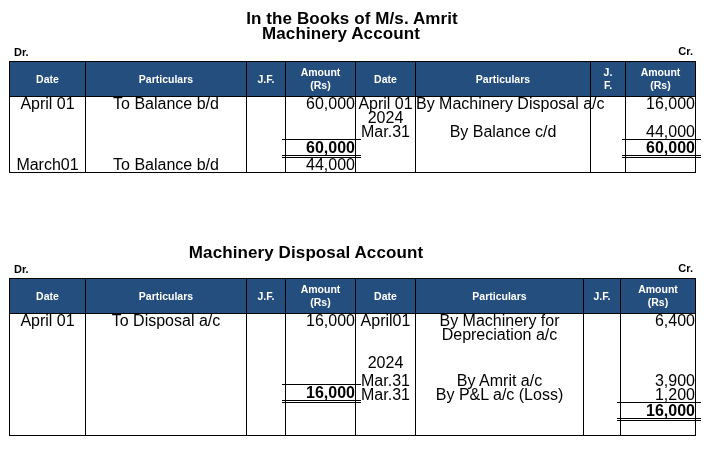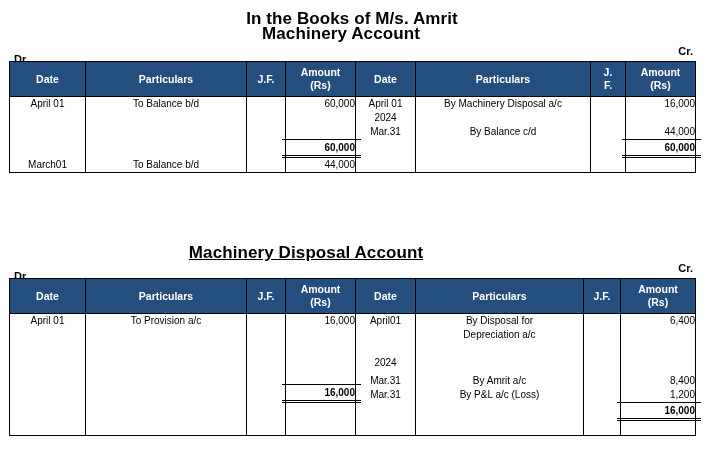--- a/index.html
+++ b/index.html
@@ -18,31 +18,31 @@
 
   .heading-block {
     text-align: center;
     font-weight: bold;
     font-size: 17px;
     line-height: 15px;
     letter-spacing: 0.1px;
   }
   #books-heading { position: absolute; left: 0; top: 11px; width: 704px; }
   #machinery-title { position: absolute; left: 0; top: 26px; width: 682px; }
-  #disposal-title  { position: absolute; left: 0; top: 245px; width: 612px; text-decoration: underline; }
+  #disposal-title  { position: absolute; left: 0; top: 245px; width: 612px; }
 
   .drcr-row {
     position: absolute;
     width: 686px;
     left: 9px;
     font-size: 11px;
     font-weight: bold;
     height: 14px;
   }
-  .drcr-row .dr { position: absolute; left: 5px; top: 8px; }
+  .drcr-row .dr { position: absolute; left: 5px; top: 1px; }
   .drcr-row .cr { position: absolute; right: 2px; top: 0; }
   #drcr-1 { top: 45px; }
   #drcr-2 { top: 262px; }
 
   table.ledger {
     position: absolute;
     border-collapse: collapse;
     table-layout: fixed;
     width: 686px;
     left: 9px;
@@ -62,21 +62,21 @@
     font-weight: bold;
     text-align: center;
     vertical-align: middle;
     line-height: 13px;
     padding: 4px 1px;
     border-color: #000000;
   }
   table.ledger thead th .sub { display: block; }
 
   td.cell {
-    font-size: 10px;
+    font-size: 16px;
     line-height: 14px;
     padding: 2px 4px 0 4px;
   }
   td.date   { text-align: center; }
   td.part   { text-align: center; }
   td.jf     { text-align: center; }
   td.amt    { text-align: right; padding-right: 6px; }
 
   
   .ln { display: block; height: 14px; white-space: nowrap; }
@@ -253,21 +253,21 @@
         <span class="ln blank">.</span>
           <span class="ln blank">.</span>
         <span class="ln blank">.</span>
           <span class="ln blank">.</span>
         <span class="ln blank">.</span>
           <span class="ln blank">.</span>
         <span class="ln blank">.</span>
       </td>
 
       <td class="cell part">
-        <span class="ln">To Provision a/c</span>
+        <span class="ln">To Disposal a/c</span>
         <span class="ln blank">.</span>
           <span class="ln blank">.</span>
         <span class="ln blank">.</span>
           <span class="ln blank">.</span>
         <span class="ln blank">.</span>
           <span class="ln blank">.</span>
         <span class="ln blank">.</span>
       </td>
 
       <td class="cell jf">
@@ -288,39 +288,39 @@
         <span class="ln">April01</span>
         <span class="ln blank">.</span>
         <span class="ln blank">.</span>
         <span class="ln">2024</span>
         <span class="ln blank" style="height:4px">.</span>
         <span class="ln">Mar.31</span>
         <span class="ln">Mar.31</span>
       </td>
 
       <td class="cell part">
-        <span class="ln">By Disposal for</span>
+        <span class="ln">By Machinery for</span>
         <span class="ln">Depreciation a/c</span>
         <span class="ln blank">.</span>
         <span class="ln blank">.</span>
         <span class="ln blank" style="height:4px">.</span>
         <span class="ln">By Amrit a/c</span>
         <span class="ln">By P&amp;L a/c (Loss)</span>
       </td>
 
       <td class="cell jf">
         <span class="ln blank">.</span>
       </td>
 
       <td class="cell amt">
         <span class="ln">6,400</span>
         <span class="ln blank">.</span>
         <span class="ln blank">.</span>
         <span class="ln blank">.</span>
         <span class="ln blank" style="height:4px">.</span>
-        <span class="ln">8,400</span>
+        <span class="ln">3,900</span>
         <span class="ln">1,200</span>
         <span class="total-line">16,000</span>
         <span class="after-total blank">&nbsp;</span>
       </td>
     </tr>
   </tbody>
 </table>
 
 </body></html>

